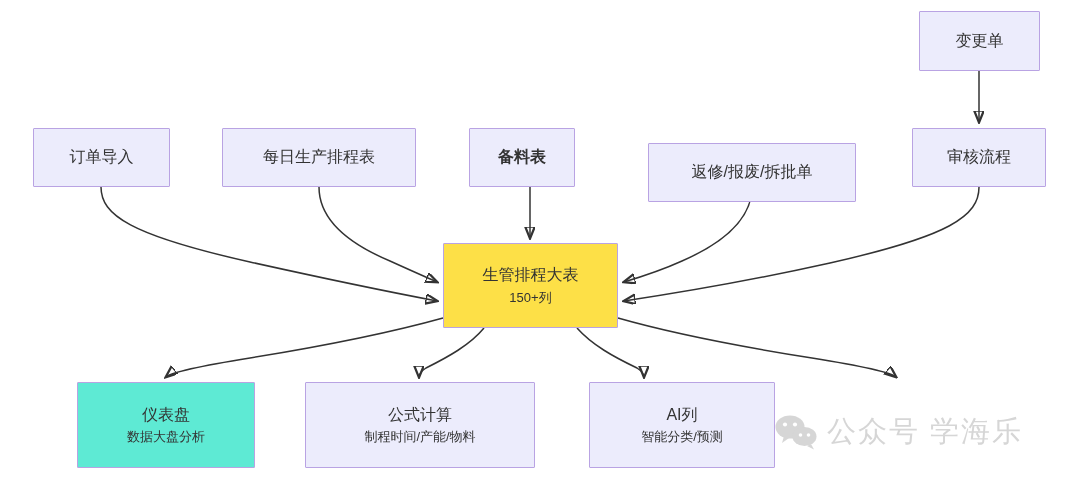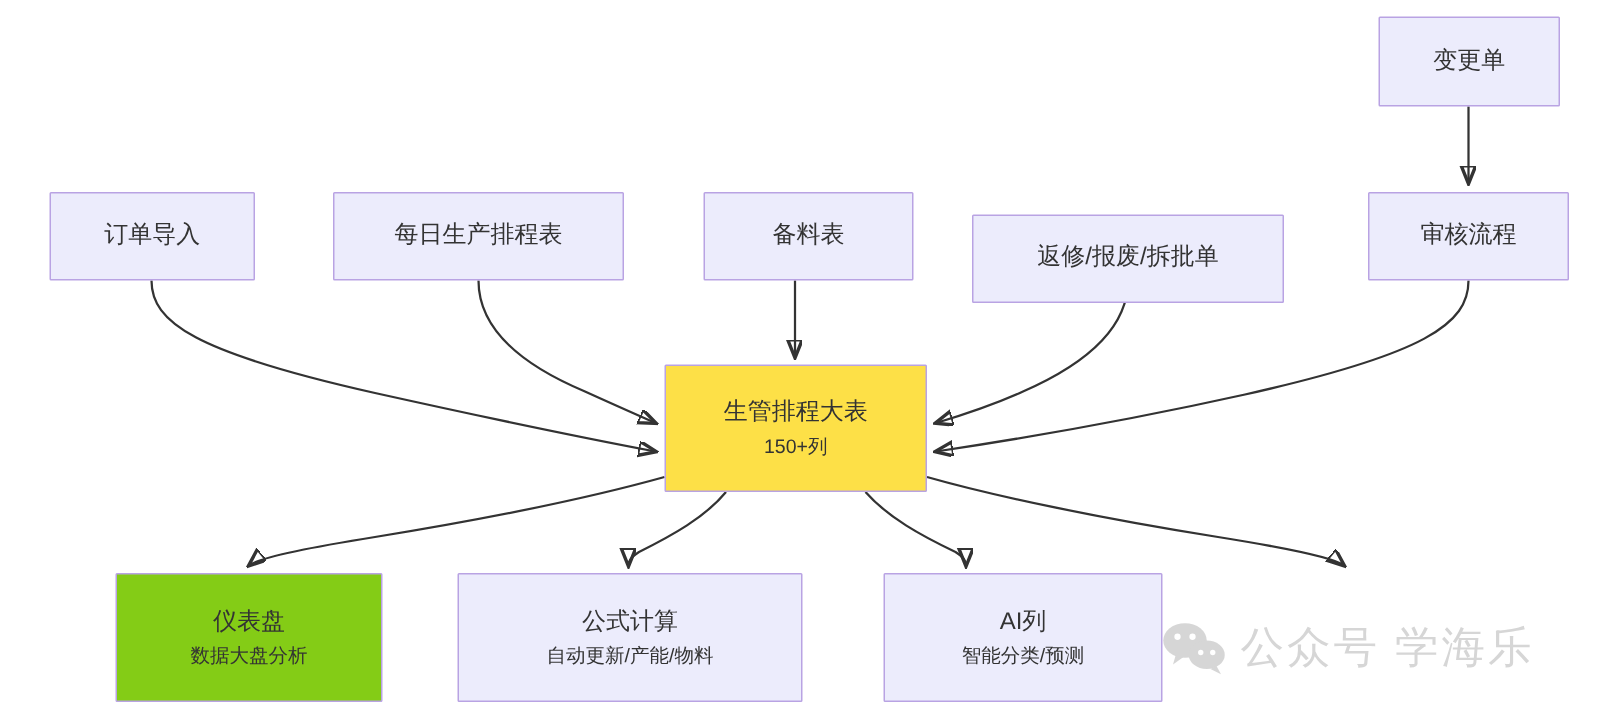--- a/index.html
+++ b/index.html
@@ -23,21 +23,21 @@
     justify-content:center;
     color:#333333;
     font-size:16px;
     line-height:1.55;
     text-align:center;
     z-index:3;
     border-radius:1px;
   }
   .node .l2{font-size:13px;}
   .node.accent{background:#fde047;}
-  .node.warm{background:#84cc16;}
+  .node.warm{background:#5eead4;}
 
   svg#edges{position:absolute;left:0;top:0;width:1080px;height:483px;z-index:2;overflow:visible;}
   svg#edges path{fill:none;stroke:#333333;stroke-width:1.5px;}
 
   
   #watermark{
     position:absolute;
     left:775px;top:412px;
     display:flex;align-items:center;gap:8px;
     z-index:5;
@@ -91,21 +91,21 @@
   </div>
 
   <div class="node" style="left:33px;top:128px;width:137px;height:59px;align-items:center;">
     <span>订单导入</span>
   </div>
 
   <div class="node" style="left:222px;top:128px;width:194px;height:59px;">
     <span>每日生产排程表</span>
   </div>
 
-  <div class="node" style="left:469px;top:128px;width:140px;height:59px;">
+  <div class="node" style="left:469px;top:128px;width:106px;height:59px;font-weight:bold;">
     <span>备料表</span>
   </div>
 
   <div class="node" style="left:648px;top:128px;width:208px;height:59px;margin-top:15px;">
     <span>返修/报废/拆批单</span>
   </div>
 
   <div class="node" style="left:912px;top:128px;width:134px;height:59px;">
     <span>审核流程</span>
   </div>
@@ -115,21 +115,21 @@
     <span class="l2">150+列</span>
   </div>
 
   <div class="node warm" style="left:77px;top:382px;width:178px;height:86px;">
     <span>仪表盘</span>
     <span class="l2">数据大盘分析</span>
   </div>
 
   <div class="node" style="left:305px;top:382px;width:230px;height:86px;">
     <span>公式计算</span>
-    <span class="l2">自动更新/产能/物料</span>
+    <span class="l2">制程时间/产能/物料</span>
   </div>
 
   <div class="node" style="left:589px;top:382px;width:186px;height:86px;">
     <span>AI列</span>
     <span class="l2">智能分类/预测</span>
   </div>
 
 
   <div id="watermark">
     <span>

